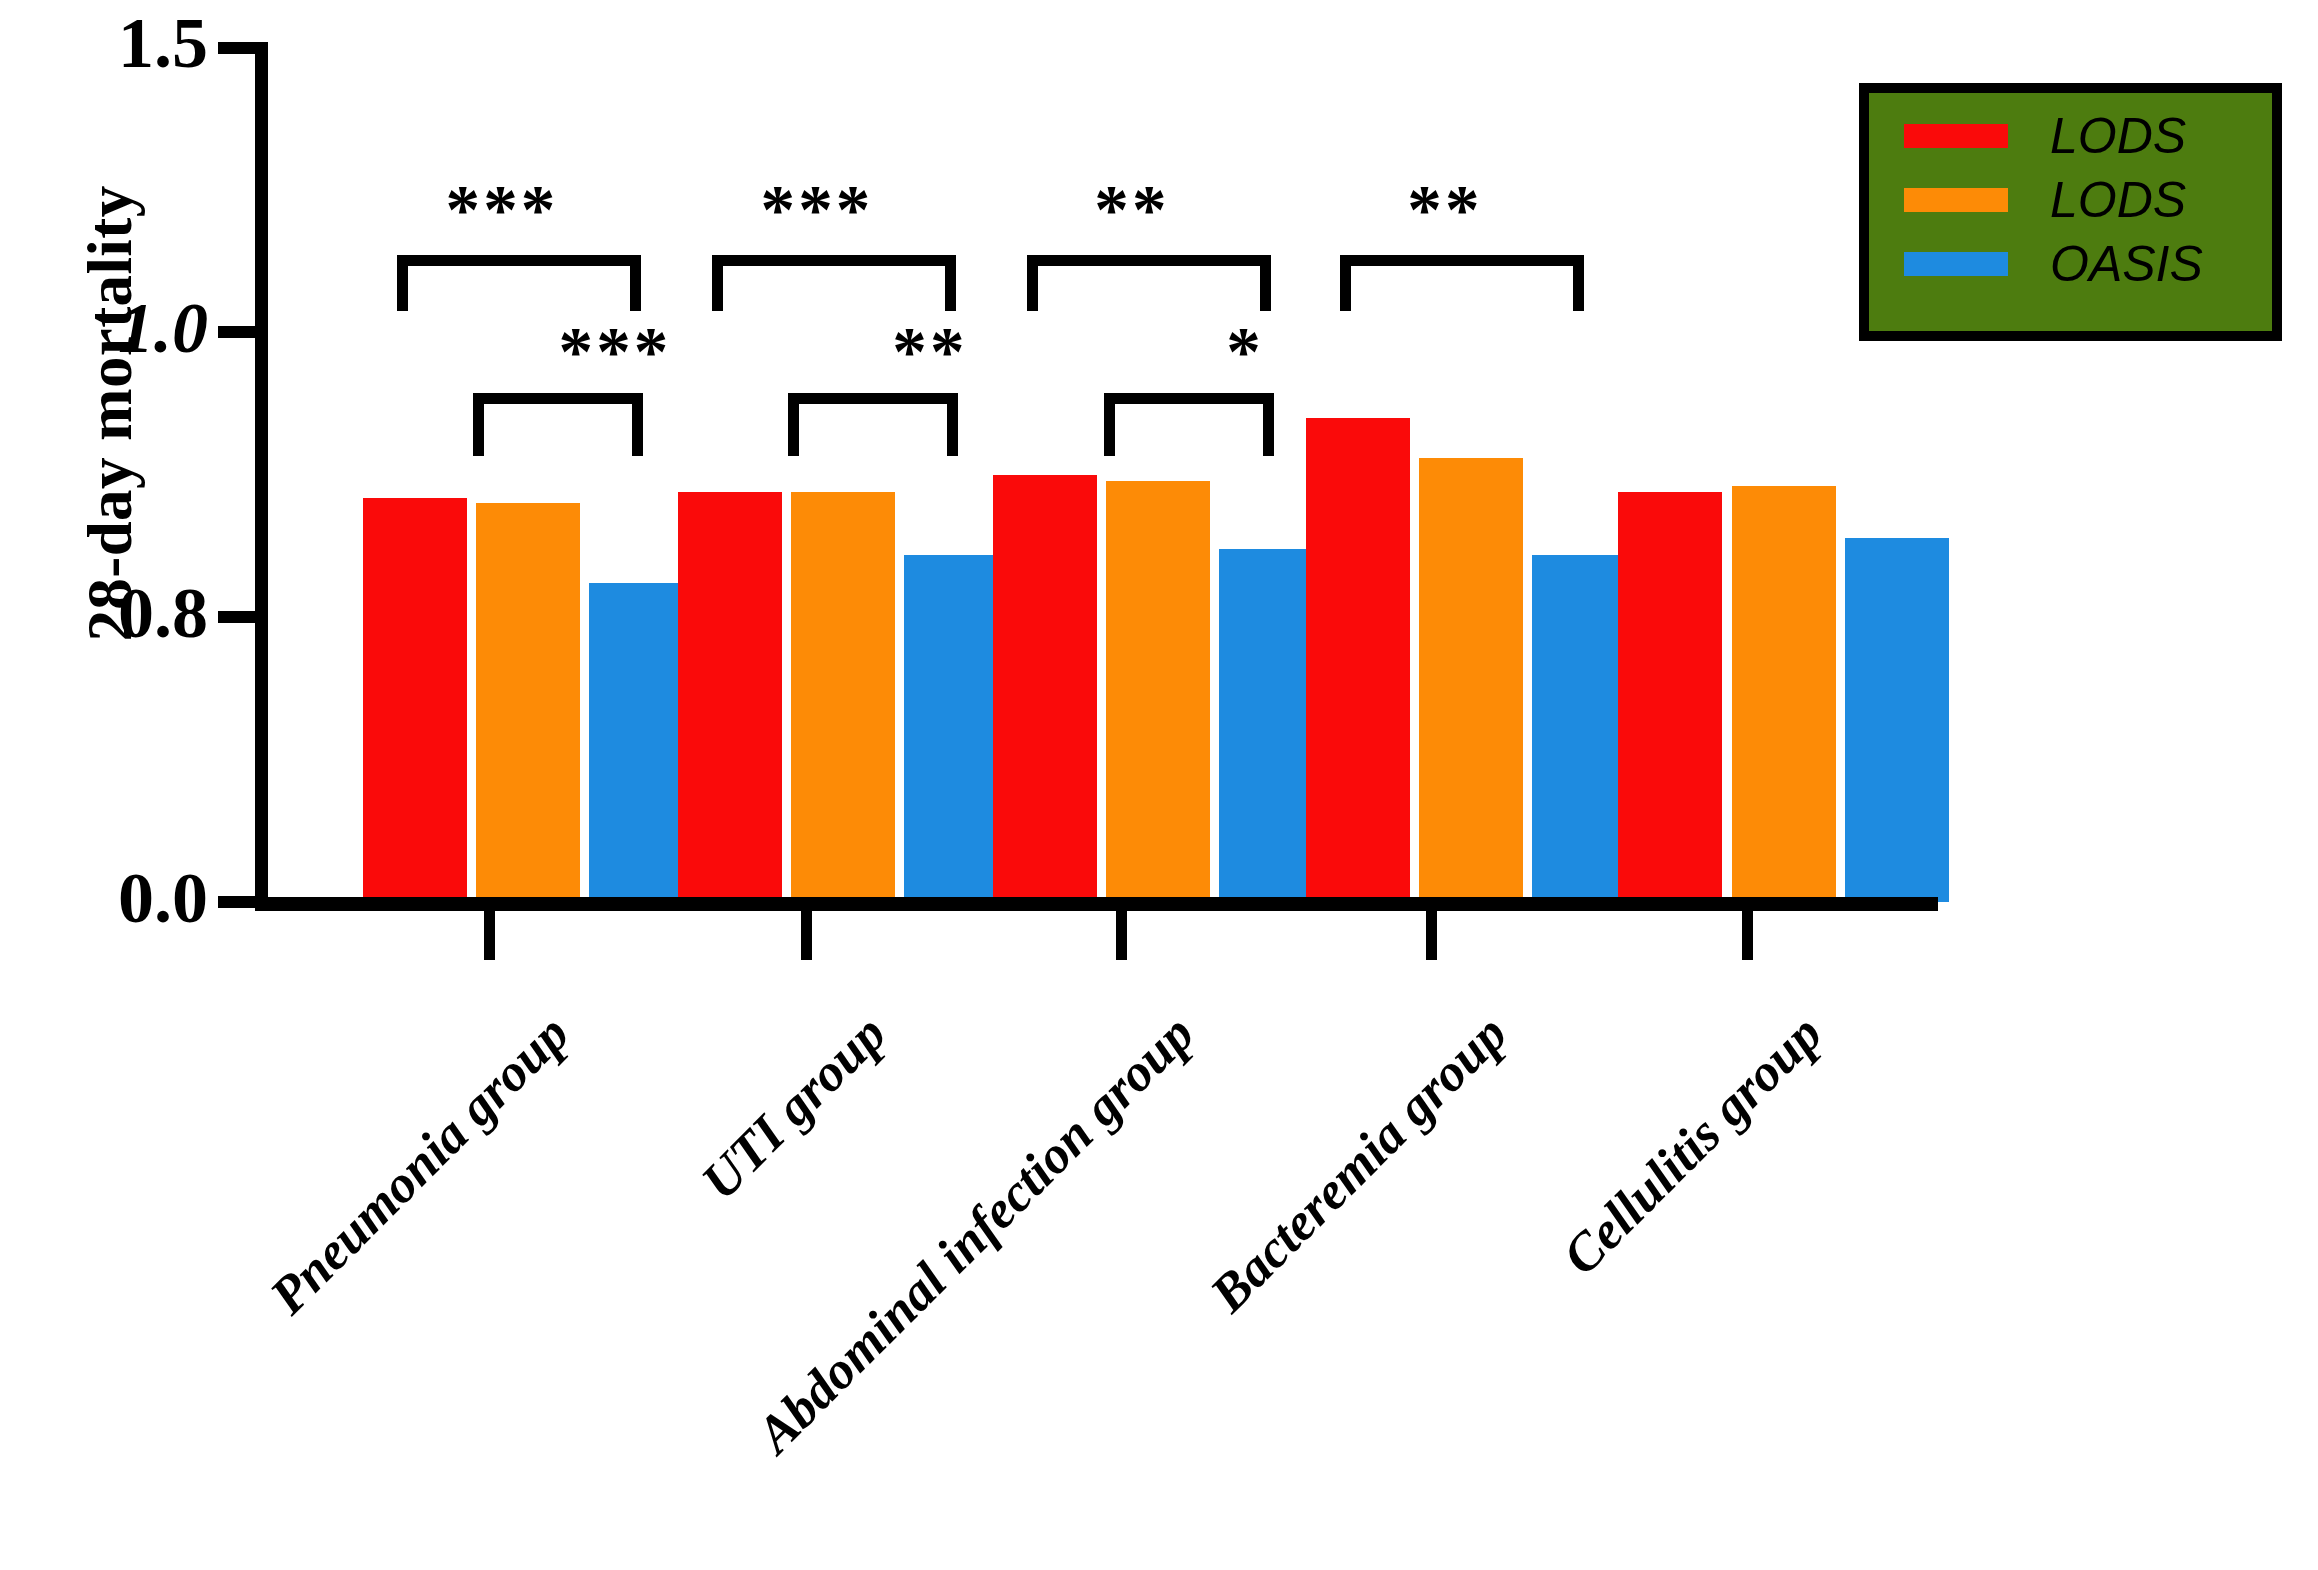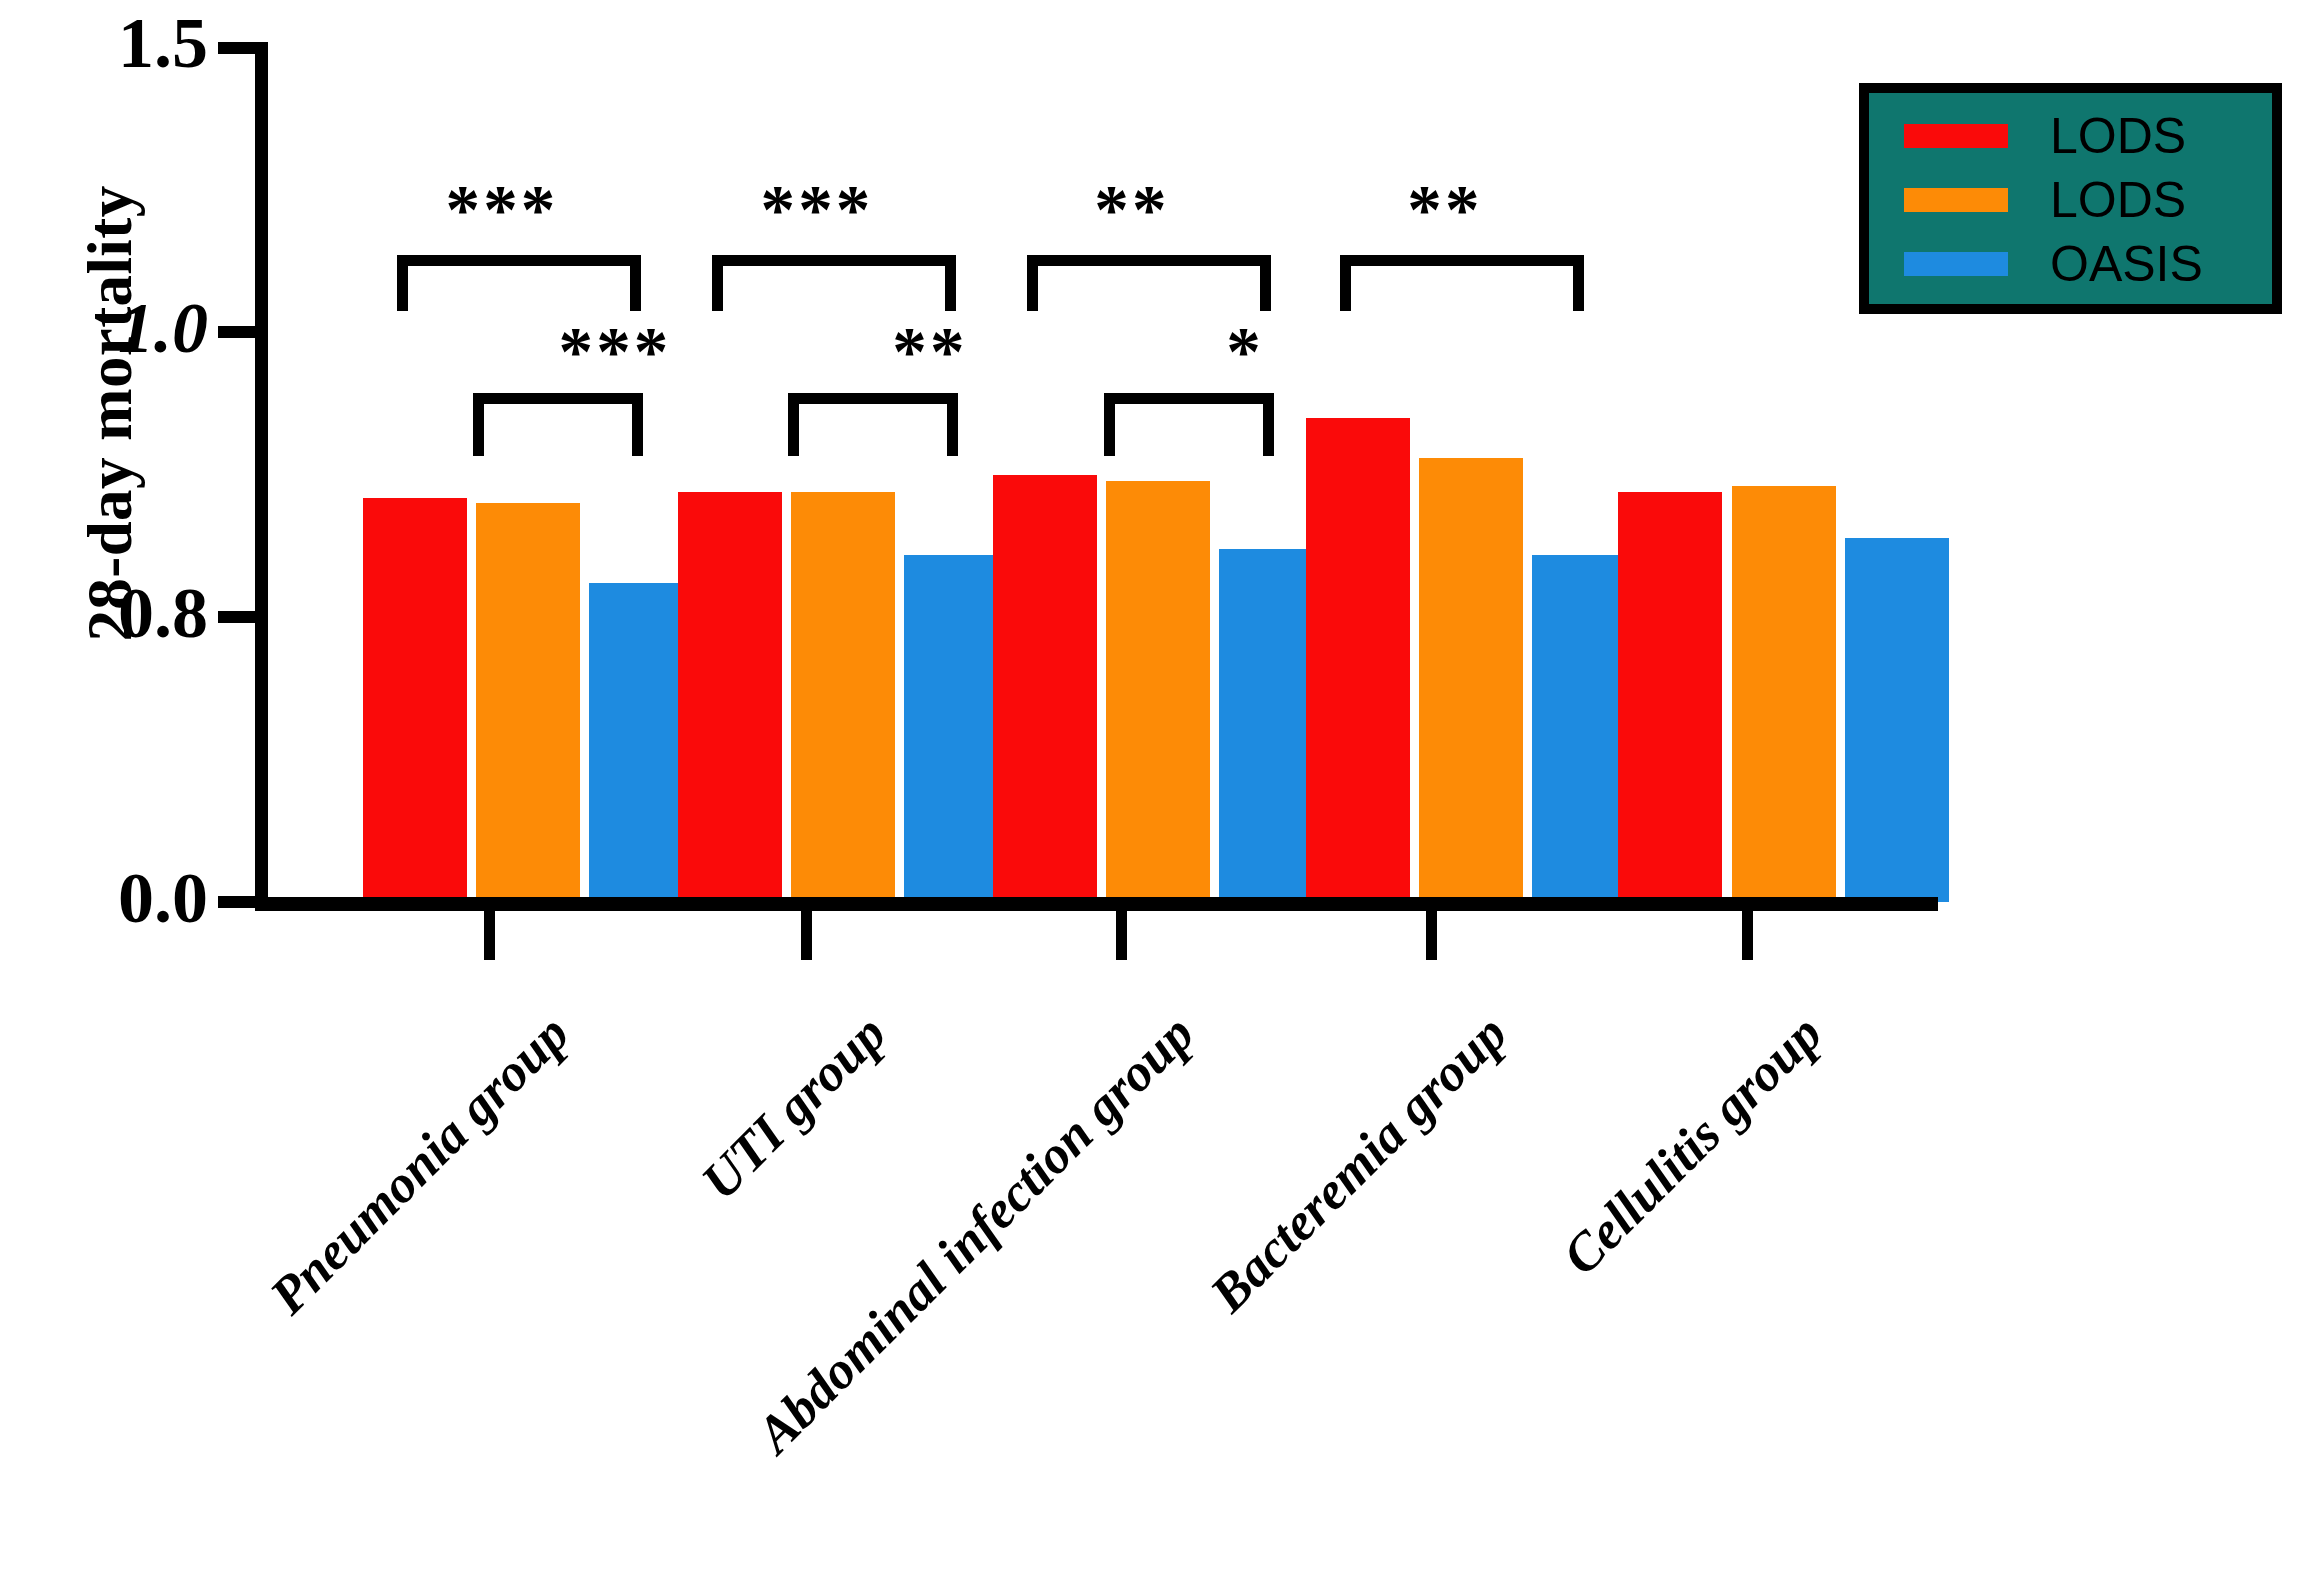--- a/index.html
+++ b/index.html
@@ -33,22 +33,22 @@
   
   .bracket{position:absolute;}
   .bracket .top{position:absolute;left:0;top:0;height:11.2px;background:#000;width:100%;}
   .bracket .leg-l{position:absolute;left:0;top:0;width:11.2px;background:#000;}
   .bracket .leg-r{position:absolute;right:0;top:0;width:11.2px;background:#000;}
   .stars{position:absolute;font-family:"Liberation Serif",serif;font-weight:bold;
          font-size:69px;line-height:69px;color:#000;text-align:center;white-space:nowrap;
          letter-spacing:3.2px;}
 
   
-  #legend{position:absolute;left:1859px;top:83px;width:423px;height:231px;
-          background:#0f766e;border:10.4px solid #000;box-sizing:border-box;}
+  #legend{position:absolute;left:1859px;top:83px;width:423px;height:258px;
+          background:#4d7c0f;border:10.4px solid #000;box-sizing:border-box;font-style:italic;}
   .legend-row{position:absolute;left:35px;height:48px;}
   .legend-swatch{position:absolute;left:0;top:13px;width:104px;height:24px;}
   .legend-label{position:absolute;left:146px;top:0;
                 font-family:"Liberation Sans",sans-serif;font-weight:normal;
                 font-size:50px;line-height:50px;color:#000;white-space:nowrap;}
 </style>
 </head>
 <body>
 
 <div id="figure">

